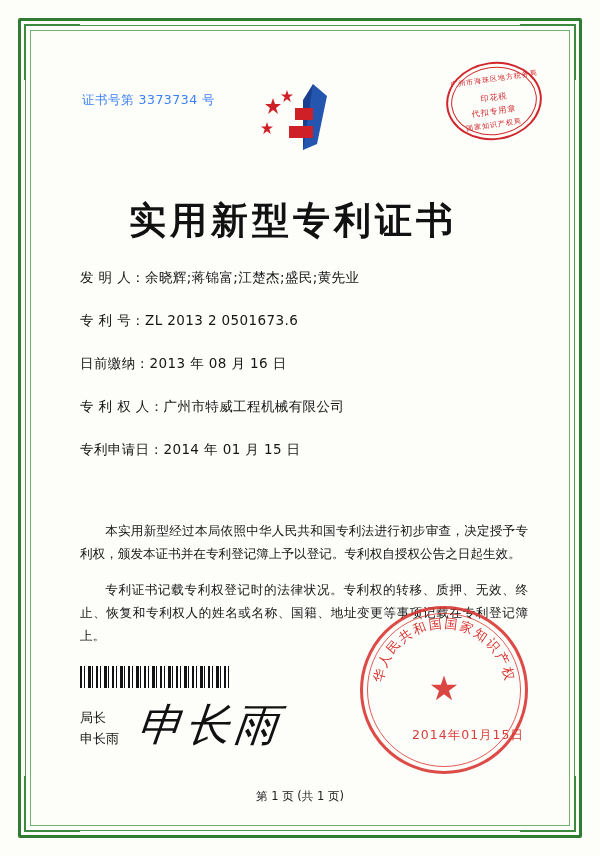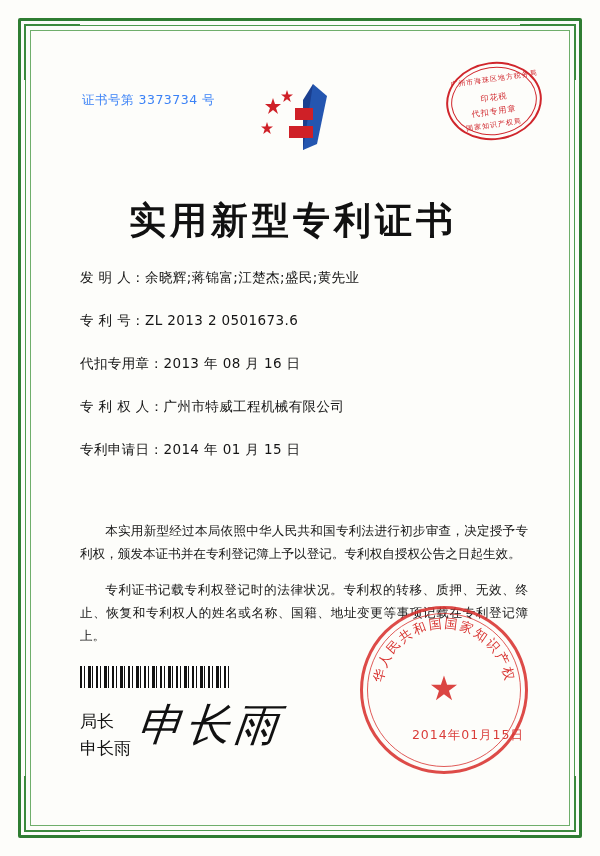--- a/index.html
+++ b/index.html
@@ -143,21 +143,21 @@
       #111 0px,#111 2px,#fff 2px,#fff 4px,
       #111 4px,#111 5px,#fff 5px,#fff 8px,
       #111 8px,#111 11px,#fff 11px,#fff 12px,
       #111 12px,#111 13px,#fff 13px,#fff 16px);
   }
 
   
   .sig-block{
     position:absolute;
     left:34px;top:662px;
-    font-size:17px;
+    font-size:13px;
     color:#151515;
     line-height:1.6;
   }
   .sig-script{
     position:absolute;
     left:92px;top:650px;
     font-size:44px;
     font-family:"DejaVu Serif", serif;
     font-style:italic;
     color:#111;
@@ -260,21 +260,21 @@
     <div class="title">实用新型专利证书</div>
 
     <div class="fields">
       <div class="field">
         <span class="lbl">发 明 人：</span><span class="val">余晓辉;蒋锦富;江楚杰;盛民;黄先业</span>
       </div>
       <div class="field">
         <span class="lbl">专 利 号：</span><span class="val">ZL 2013 2 0501673.6</span>
       </div>
       <div class="field">
-        <span class="lbl">代扣专用章：</span><span class="val">2013 年 08 月 16 日</span>
+        <span class="lbl">日前缴纳：</span><span class="val">2013 年 08 月 16 日</span>
       </div>
       <div class="field">
         <span class="lbl">专 利 权 人：</span><span class="val">广州市特威工程机械有限公司</span>
       </div>
       <div class="field">
         <span class="lbl">专利申请日：</span><span class="val">2014 年 01 月 15 日</span>
       </div>
     </div>
 
     <div class="paras">
@@ -298,15 +298,16 @@
           <path id="arcpath" d="M 22,84 A 62,62 0 1 1 146,84"></path>
         </defs>
         <text>
           <textPath href="#arcpath" startOffset="50%" text-anchor="middle">中华人民共和国国家知识产权局</textPath>
         </text>
       </svg>
       <div class="star">★</div>
     </div>
     <div class="seal-date">2014年01月15日</div>
 
+    <div class="footer">第 1 页 (共 1 页)</div>
 
   </div>
 </div>
 
 </body></html>

